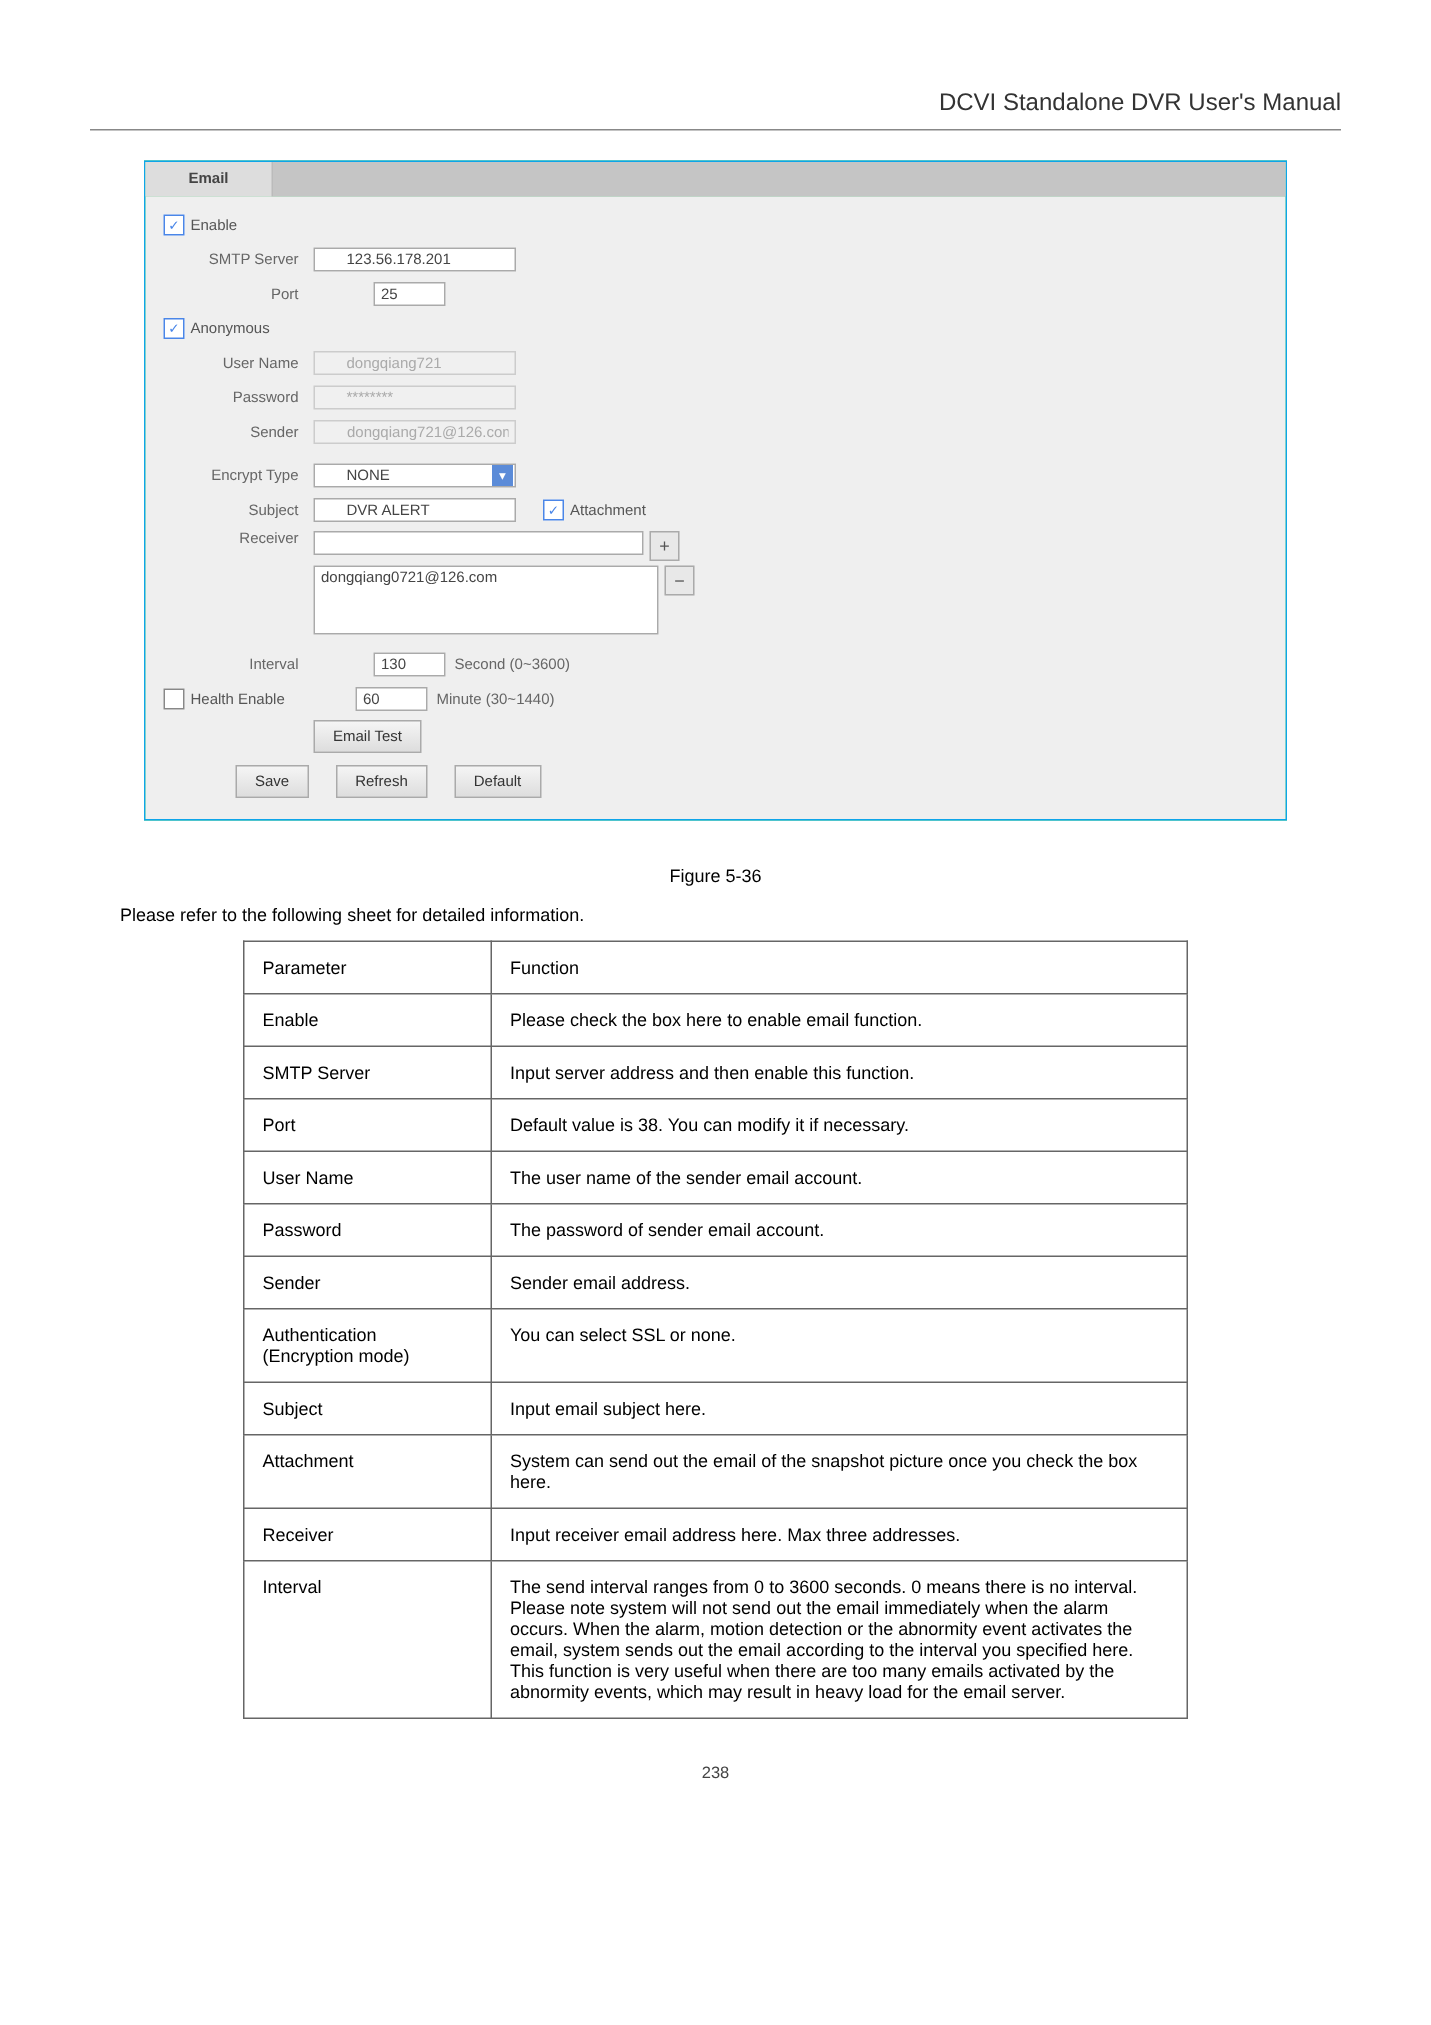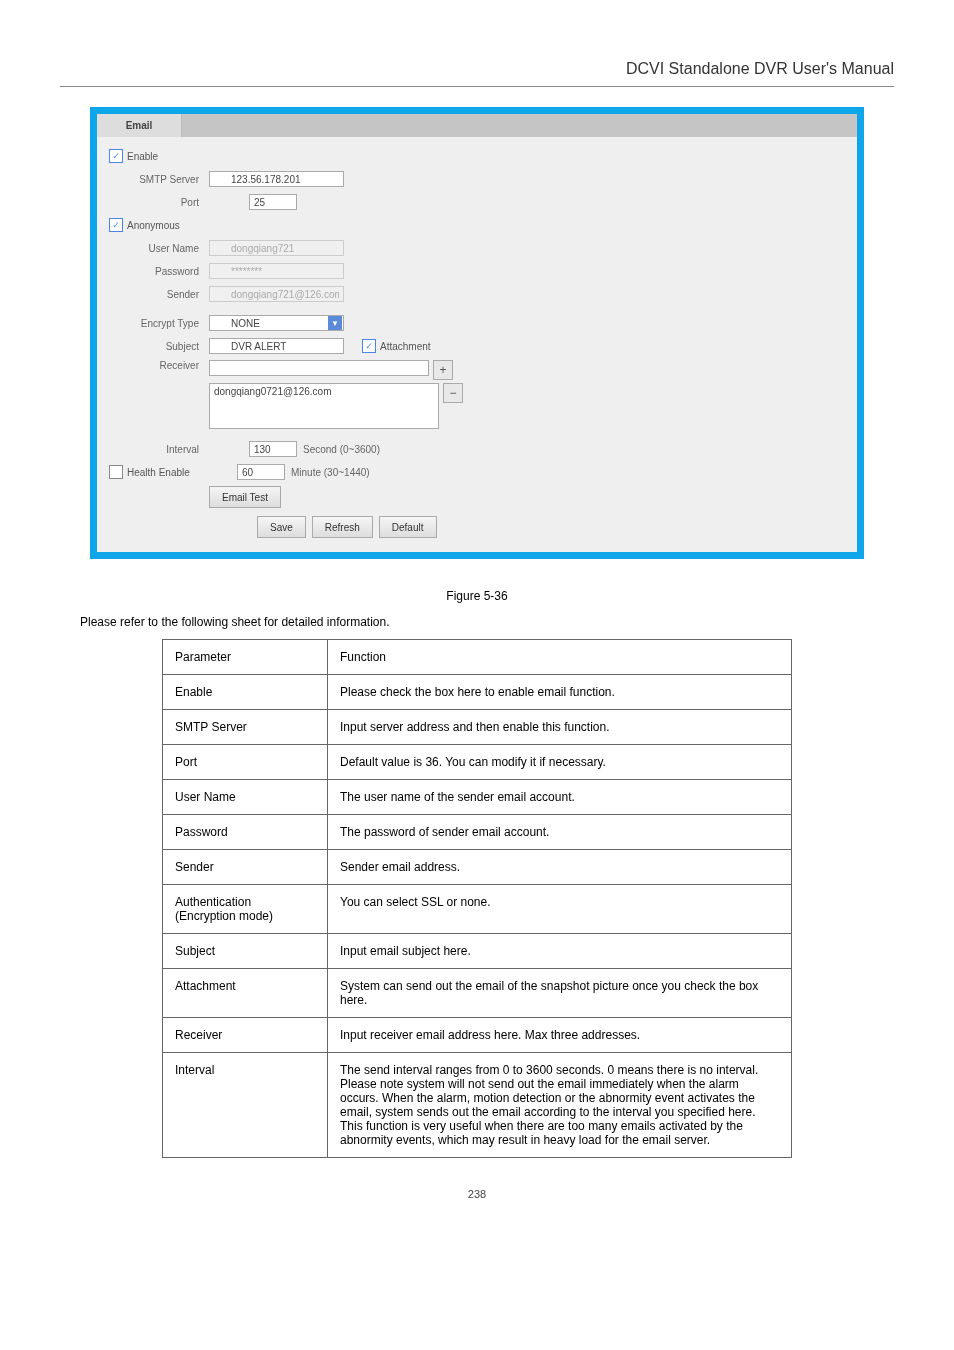--- a/index.html
+++ b/index.html
@@ -16,21 +16,21 @@
     color: #333;
   }
   .title-rule {
     border: none;
     border-top: 1px solid #888;
     margin: 0 60px 20px 60px;
   }
   .screenshot {
     margin: 0 auto 30px auto;
     width: 760px;
-    border: 7px solid #0ea5e9;
+    border: 1px solid #0ea5e9;
     background: #22c55e;
   }
   .tab-row {
     display: flex;
     background: #e8e8e8;
   }
   .tab {
     width: 84px;
     text-align: center;
     font-size: 10px;
@@ -97,21 +97,21 @@
   }
   .listbox {
     border:1px solid #aaa; background:#fff; width:220px; height:40px;
     padding:2px 4px; font-size:10px; color:#444;
   }
   .btn {
     border:1px solid #aaa; background:linear-gradient(#f5f5f5,#ddd);
     height:20px; padding:0 12px; font-size:10px; color:#333;
     display:inline-flex; align-items:center; justify-content:center;
   }
-  .btn-row { display:flex; gap:6px; margin-top:8px; margin-left:100px;padding-left:48px;}
+  .btn-row { display:flex; gap:18px; margin-top:8px; padding-left:48px;}
   .note-after { font-size:10px; color:#666; margin-left:6px;}
   .fig-caption { text-align:center; font-size:12px; margin:15px 0 12px 0;}
   .body-text { font-size:12px; margin:0 80px 10px 80px;}
   .param-table {
     border-collapse: collapse;
     margin: 0 auto;
     width: 630px;
     font-size: 12px;
   }
   .param-table th, .param-table td {
@@ -239,21 +239,21 @@
       <tr>
         <td class="param-col1">Enable</td>
         <td style="white-space: pre-line;">Please check the box here to enable email function.</td>
       </tr>
       <tr>
         <td class="param-col1">SMTP Server</td>
         <td style="white-space: pre-line;">Input server address and then enable this function.</td>
       </tr>
       <tr>
         <td class="param-col1">Port</td>
-        <td style="white-space: pre-line;">Default value is 36. You can modify it if necessary.</td>
+        <td style="white-space: pre-line;">Default value is 38. You can modify it if necessary.</td>
       </tr>
       <tr>
         <td class="param-col1">User Name</td>
         <td style="white-space: pre-line;">The user name of the sender email account.</td>
       </tr>
       <tr>
         <td class="param-col1">Password</td>
         <td style="white-space: pre-line;">The password of sender email account.</td>
       </tr>
       <tr>

